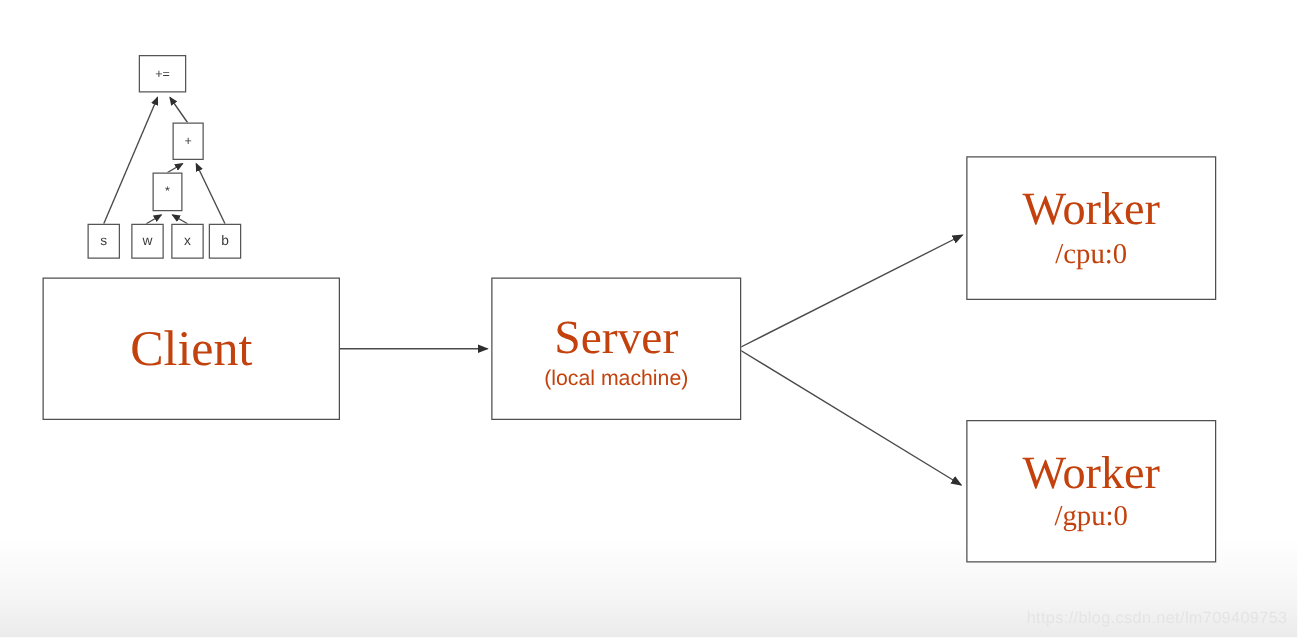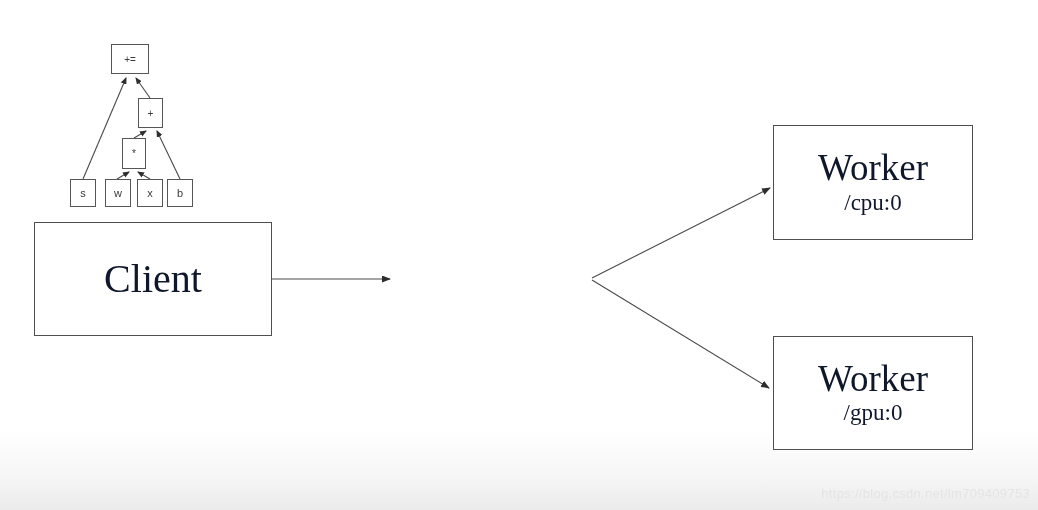--- a/index.html
+++ b/index.html
@@ -27,21 +27,21 @@
     z-index:2;
   }
   .gnode .op { font-size:10px; letter-spacing:0; }
   
   .bigbox {
     position:absolute;
     border:1px solid #4f4f4f;
     background:#ffffff;
     display:flex; flex-direction:column;
     align-items:center; justify-content:center;
-    color:#0f172a;
+    color:#c2410c;
     box-sizing:border-box;
     z-index:2;
   }
   .box-client   { left:34px;  top:222px; width:238px; height:114px; }
   .box-server   { left:393px; top:222px; width:200px; height:114px; }
   .box-wcpu     { left:773px; top:125px; width:200px; height:115px; }
   .box-wgpu     { left:773px; top:336px; width:200px; height:114px; }
   .serif-title  { font-family:"Liberation Serif", serif; line-height:1.05; }
   .client-title { font-size:40px; }
   .server-title { font-size:38px; margin-top:6px; }
@@ -125,20 +125,24 @@
     <span>x</span>
   </div>
   <div class="gnode n-b">
     <span>b</span>
   </div>
 
   <div class="bigbox box-client">
     <div class="serif-title client-title">Client</div>
   </div>
 
+  <div class="bigbox box-server">
+    <div class="serif-title server-title">Server</div>
+    <div class="server-sub">(local machine)</div>
+  </div>
 
   <div class="bigbox box-wcpu">
     <div class="serif-title worker-title">Worker</div>
     <div class="worker-sub">/cpu:0</div>
   </div>
 
   <div class="bigbox box-wgpu">
     <div class="serif-title worker-title">Worker</div>
     <div class="worker-sub">/gpu:0</div>
   </div>

